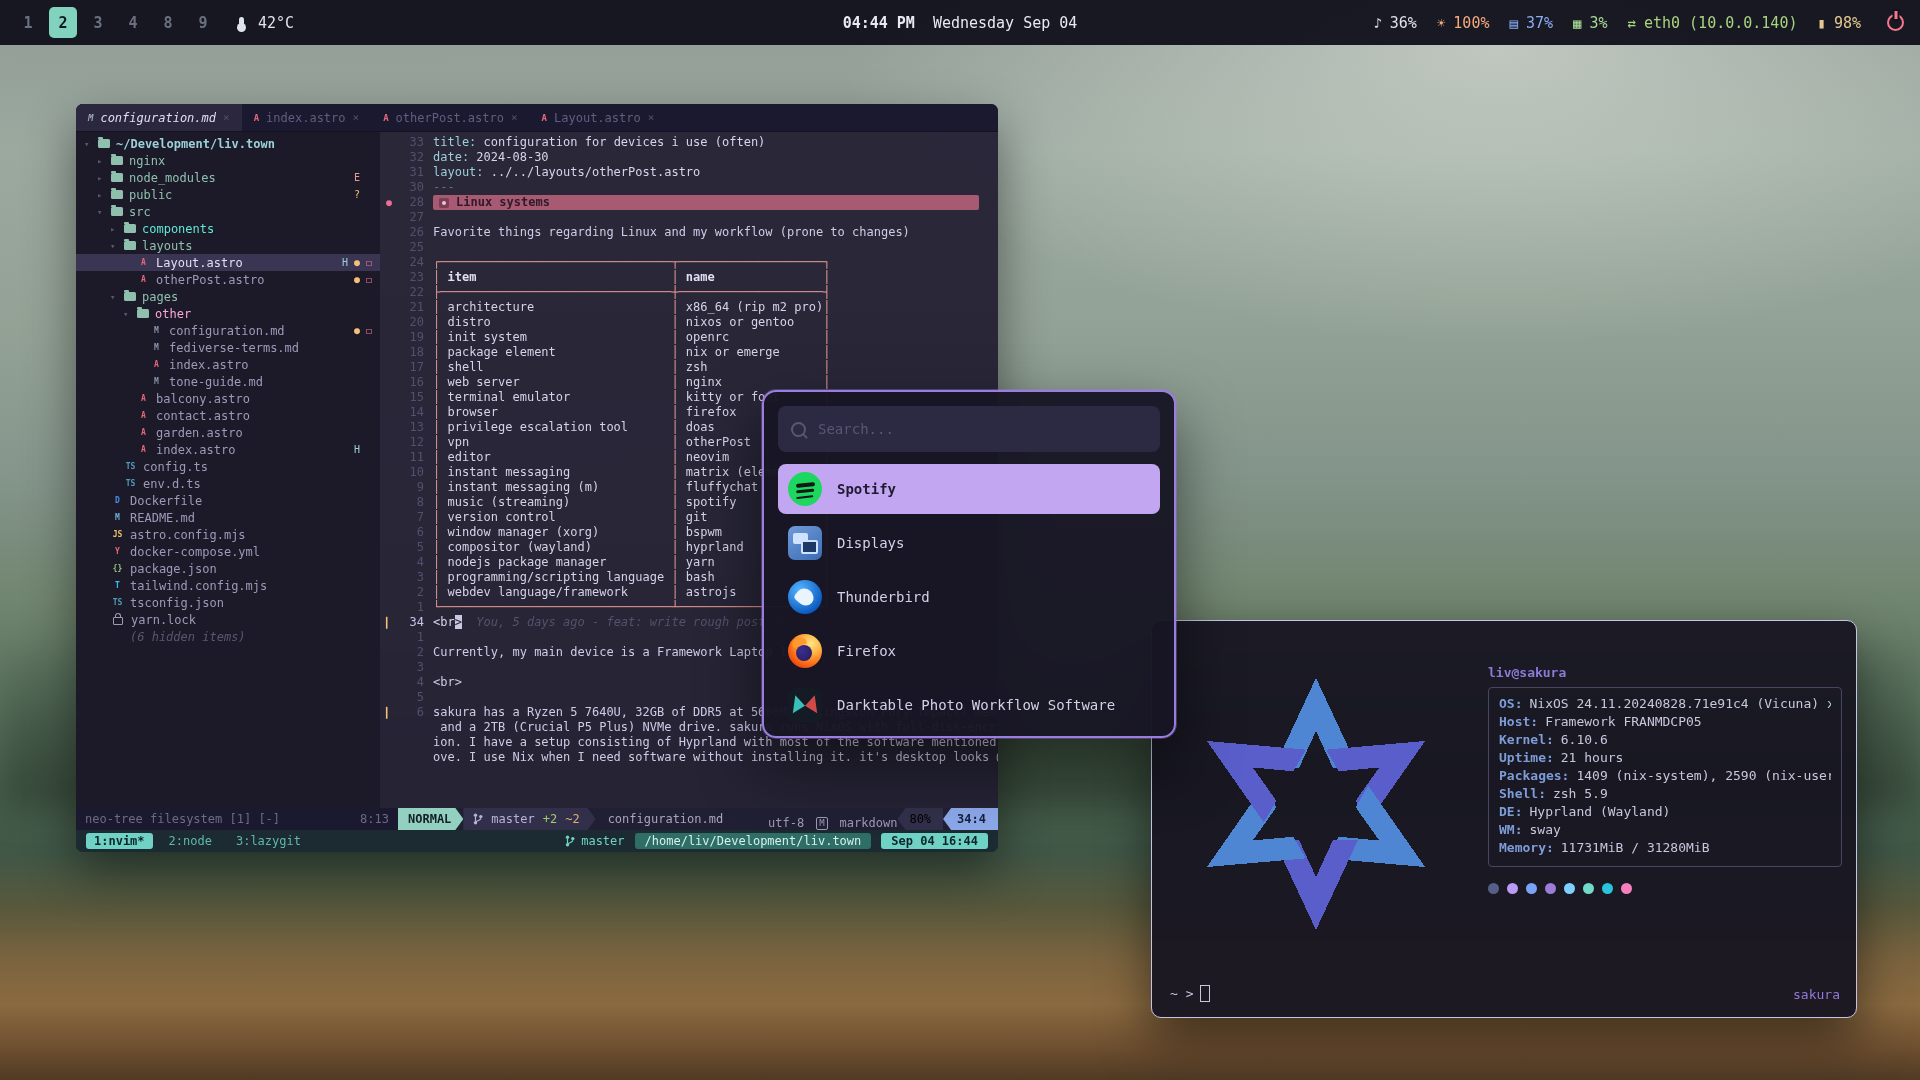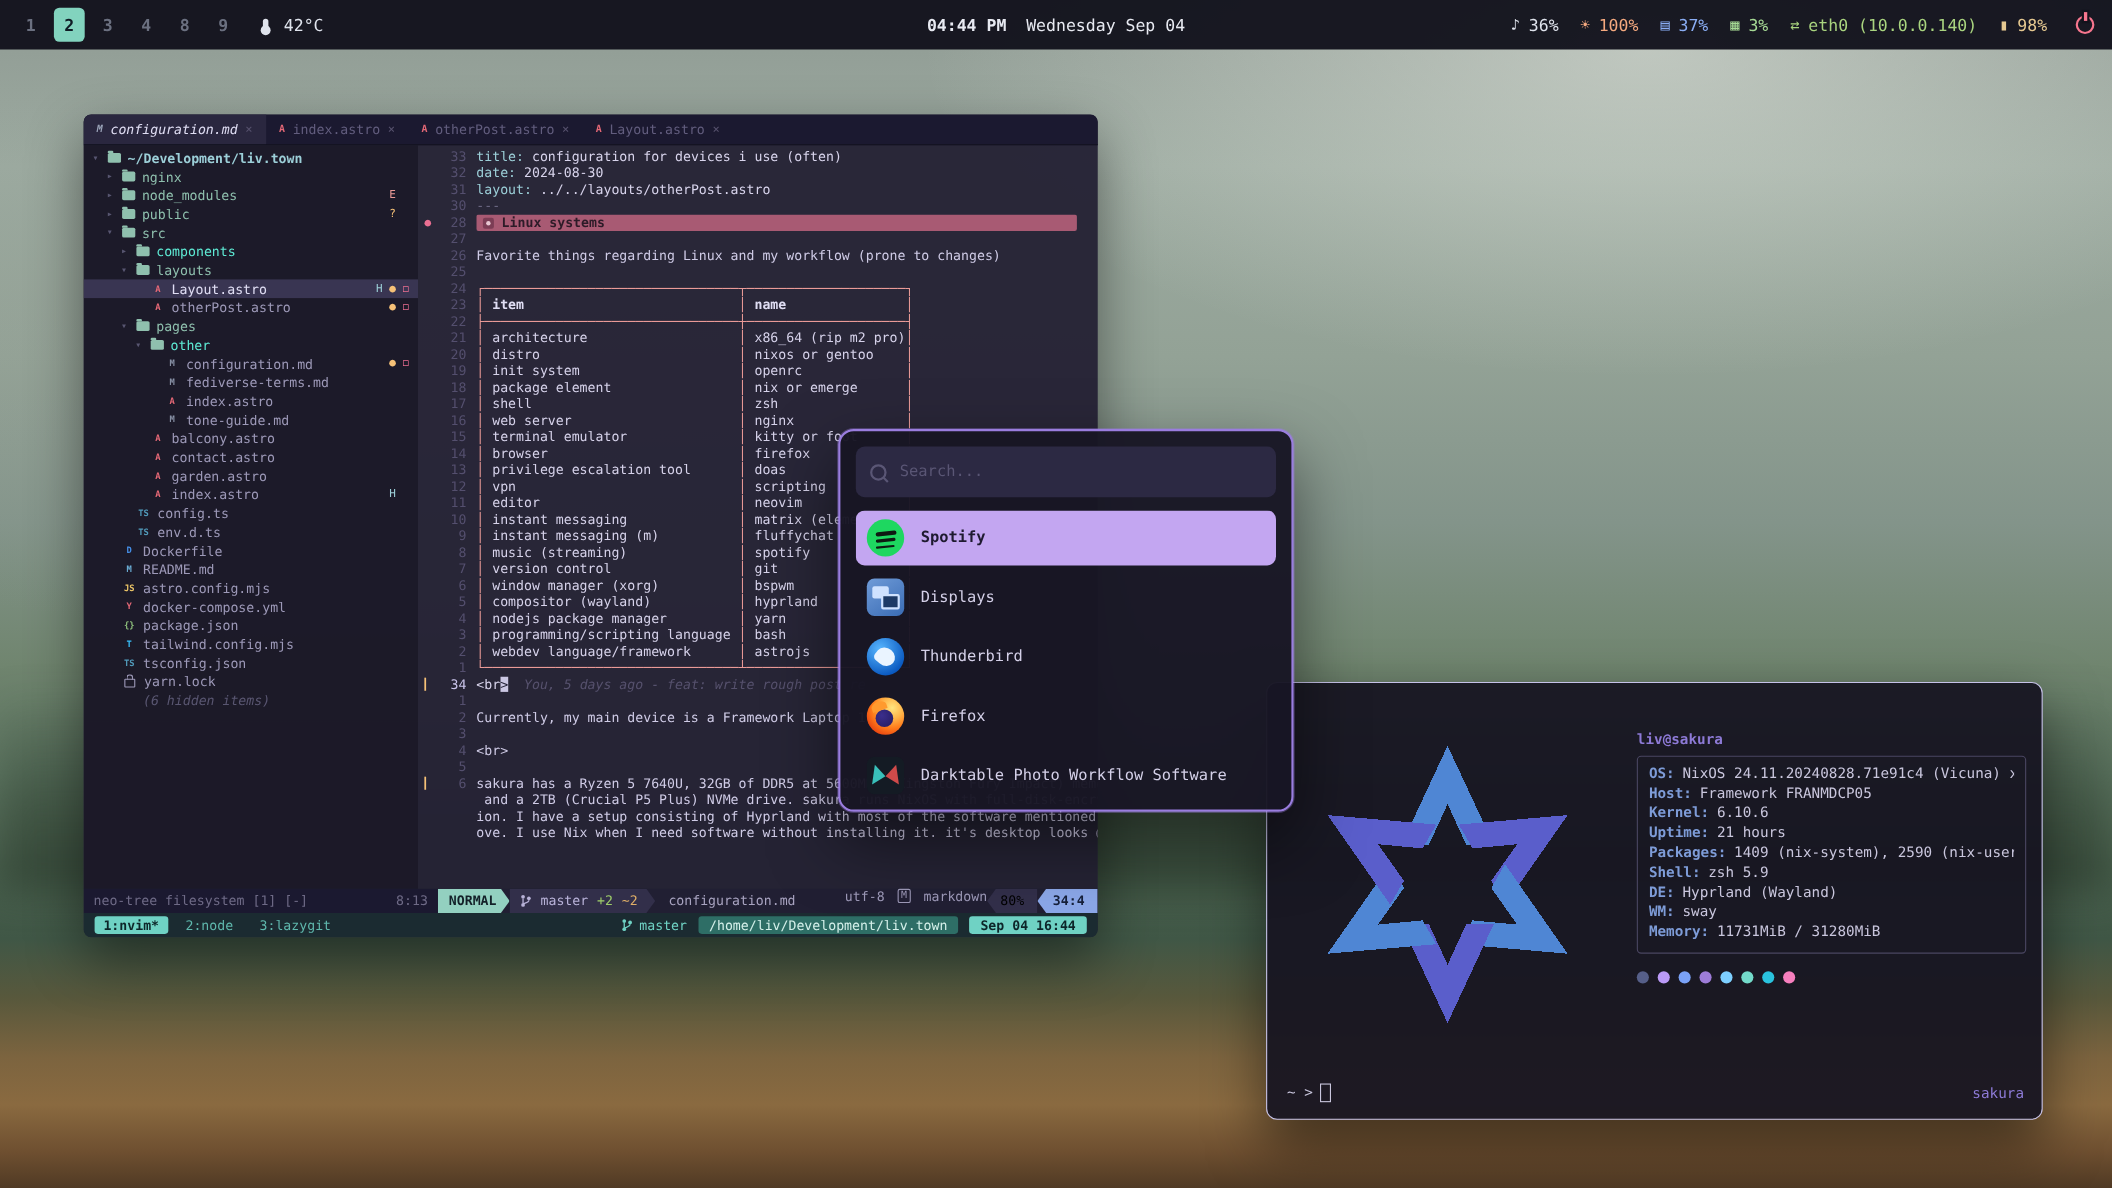--- a/index.html
+++ b/index.html
@@ -90,21 +90,21 @@
   .ntstatus{width:304px;flex:none;background:#1b1930;color:#6e6a86;display:flex;align-items:center;justify-content:space-between;padding:0 9px;}
   .lualine{flex:1;background:#211f33;display:flex;align-items:stretch;min-width:0;}
   .llmode{background:#93d0c0;color:#132028;font-weight:bold;display:flex;align-items:center;padding:0 12px 0 10px;
     clip-path:polygon(0 0,calc(100% - 8px) 0,100% 50%,calc(100% - 8px) 100%,0 100%);}
   .llgit{background:#322f4a;display:flex;align-items:center;gap:8px;padding:0 16px 0 10px;color:#b8b2d8;
     clip-path:polygon(0 0,calc(100% - 8px) 0,100% 50%,calc(100% - 8px) 100%,0 100%);}
   .lladd{color:#9ece6a;}
   .llmod{color:#e0af68;}
   .llfile{display:flex;align-items:center;padding:0 12px;color:#a8a3c0;}
   .llspace{flex:1;}
-  .llright{display:flex;align-items:flex-start;gap:12px;color:#9d99b8;padding-right:0;}
+  .llright{display:flex;align-items:flex-end;gap:12px;color:#9d99b8;padding-right:0;}
   .mdchip{font-size:9px;border:1px solid #9d99b8;border-radius:2px;padding:0 2px;line-height:11px;}
   .llpct{background:#322f4a;display:flex;align-items:center;padding:0 12px;
     clip-path:polygon(8px 0,100% 0,100% 100%,8px 100%,0 50%);}
   .llloc{background:#8ba7e8;color:#16203a;font-weight:bold;display:flex;align-items:center;padding:0 12px 0 14px;
     clip-path:polygon(8px 0,100% 0,100% 100%,8px 100%,0 50%);}
 
   .tmuxbar{height:22px;flex:none;background:#1b2b31;display:flex;align-items:center;gap:12px;padding:0 10px;font-size:12px;color:#5fb8ad;}
   .twin{padding:1px 8px;border-radius:3px;cursor:pointer;}
   .twin.active{background:#6fd2c4;color:#0d2629;font-weight:bold;}
   .tright{margin-left:auto;display:flex;align-items:center;gap:10px;}
@@ -327,21 +327,21 @@
             <span class="ficon i-dir"></span>
             <span class="flabel" style="color: rgb(143, 192, 174);">pages</span>
             <span class="tspace"></span>
             <span class="badge"></span>
             <span class="badge"></span>
             <span class="badge"></span>
           </div>
           <div class="titem" style="--ind: 3;">
             <span class="chev">▾</span>
             <span class="ficon i-dir"></span>
-            <span class="flabel" style="color: #5eead4;">other</span>
+            <span class="flabel" style="color: #f9a8d4;">other</span>
             <span class="tspace"></span>
             <span class="badge"></span>
             <span class="badge"></span>
             <span class="badge"></span>
           </div>
           <div class="titem" style="--ind: 4;">
             <span class="chev"></span>
             <span class="ficon i-chip" style="color: rgb(138, 147, 168);">M</span>
             <span class="flabel" style="color: rgb(157, 153, 184);">configuration.md</span>
             <span class="tspace"></span>
@@ -610,21 +610,21 @@
             <span class="content"><span class="k"></span><span class="v"></span><span class="t"></span><span class="tsep">│ </span><span class="c1">browser</span><span class="tsep">│ </span><span class="c2">firefox</span><span class="tsep">│</span><span class="pre"></span><span class="cur"></span><span class="blame"></span></span>
           </div>
           <div class="line trow">
             <span class="sign"></span>
             <span class="num">13</span>
             <span class="content"><span class="k"></span><span class="v"></span><span class="t"></span><span class="tsep">│ </span><span class="c1">privilege escalation tool</span><span class="tsep">│ </span><span class="c2">doas</span><span class="tsep">│</span><span class="pre"></span><span class="cur"></span><span class="blame"></span></span>
           </div>
           <div class="line trow">
             <span class="sign"></span>
             <span class="num">12</span>
-            <span class="content"><span class="k"></span><span class="v"></span><span class="t"></span><span class="tsep">│ </span><span class="c1">vpn</span><span class="tsep">│ </span><span class="c2">scripting</span><span class="tsep">│</span><span class="pre"></span><span class="cur"></span><span class="blame"></span></span>
+            <span class="content"><span class="k"></span><span class="v"></span><span class="t"></span><span class="tsep">│ </span><span class="c1">vpn</span><span class="tsep">│ </span><span class="c2">otherPost</span><span class="tsep">│</span><span class="pre"></span><span class="cur"></span><span class="blame"></span></span>
           </div>
           <div class="line trow">
             <span class="sign"></span>
             <span class="num">11</span>
             <span class="content"><span class="k"></span><span class="v"></span><span class="t"></span><span class="tsep">│ </span><span class="c1">editor</span><span class="tsep">│ </span><span class="c2">neovim</span><span class="tsep">│</span><span class="pre"></span><span class="cur"></span><span class="blame"></span></span>
           </div>
           <div class="line trow">
             <span class="sign"></span>
             <span class="num">10</span>
             <span class="content"><span class="k"></span><span class="v"></span><span class="t"></span><span class="tsep">│ </span><span class="c1">instant messaging</span><span class="tsep">│ </span><span class="c2">matrix (element)</span><span class="tsep">│</span><span class="pre"></span><span class="cur"></span><span class="blame"></span></span>

